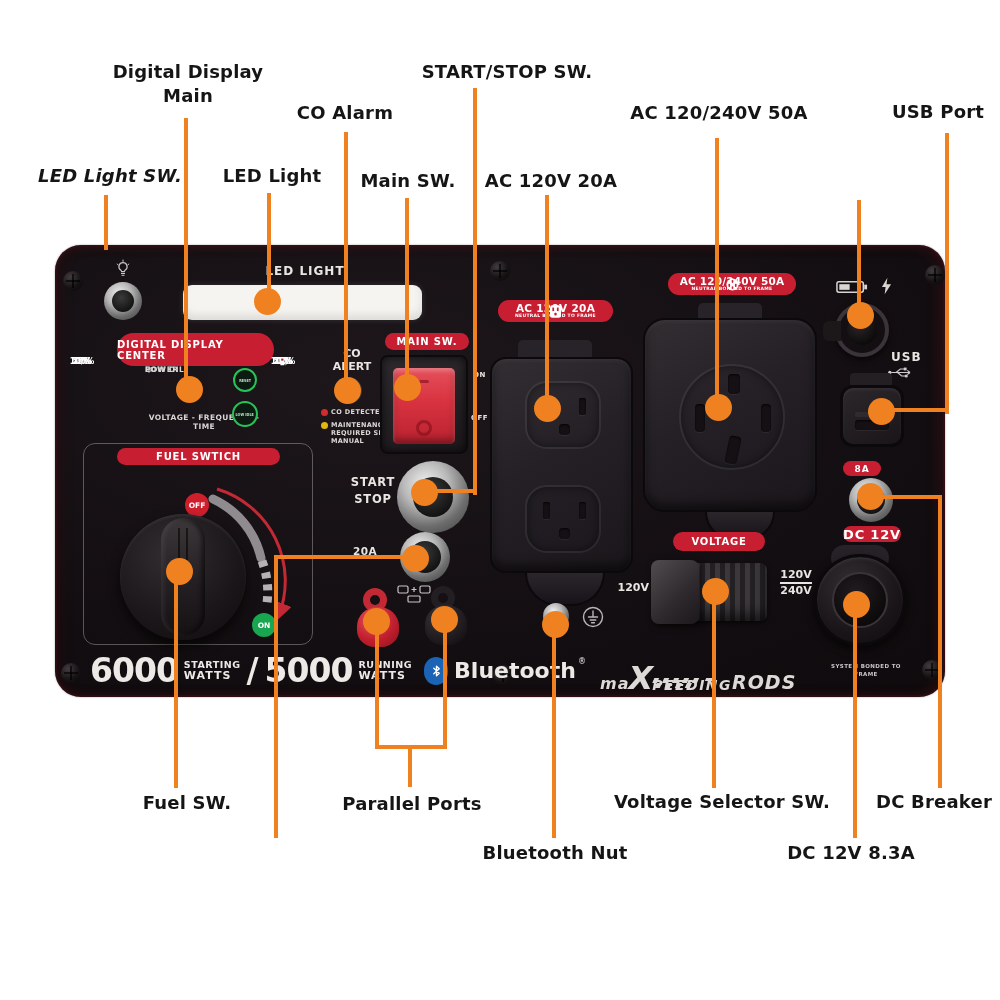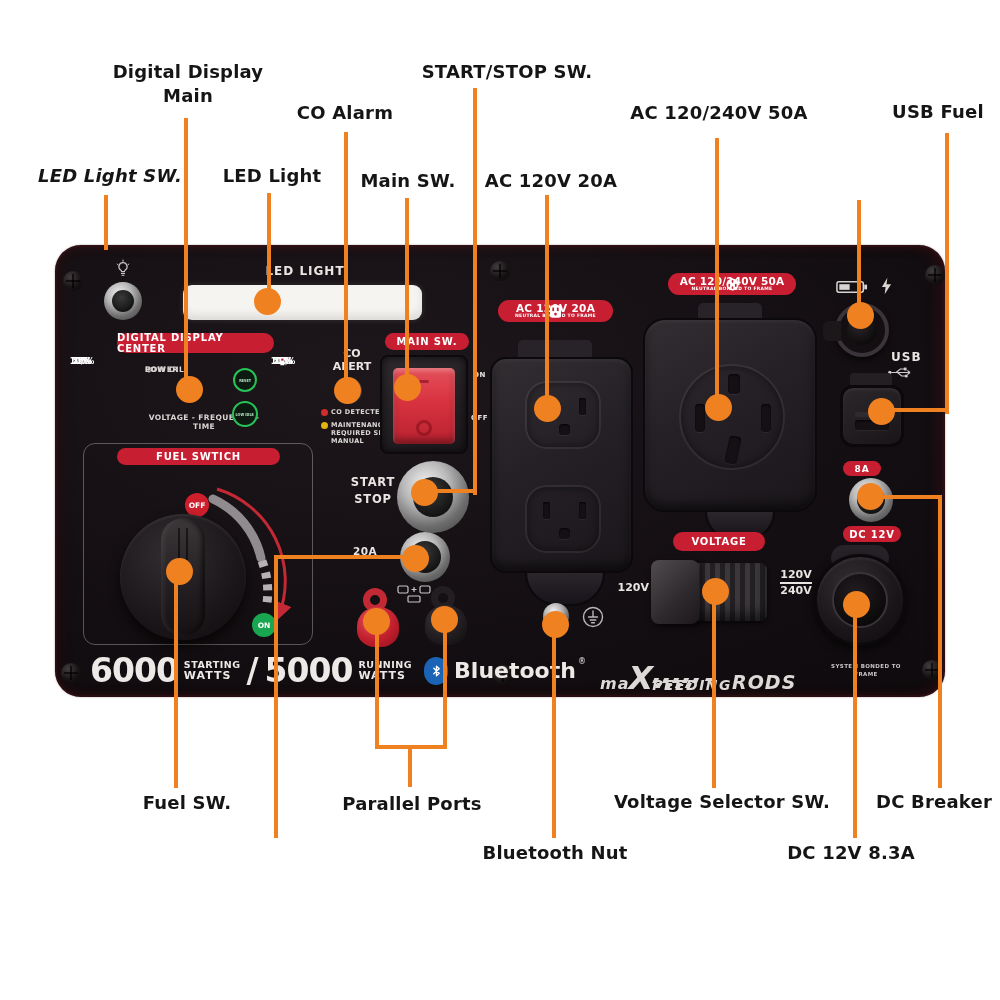--- a/index.html
+++ b/index.html
@@ -47,21 +47,21 @@
 <div id="page">
 
   <div class="lbl" style="left:30px;top:164px;width:160px;font-style:italic;">LED Light SW.</div>
   <div class="lbl" style="left:103px;top:60px;width:170px;">Digital Display Main</div>
   <div class="lbl" style="left:202px;top:164px;width:140px;">LED Light</div>
   <div class="lbl" style="left:285px;top:101px;width:120px;">CO Alarm</div>
   <div class="lbl" style="left:352px;top:169px;width:112px;">Main SW.</div>
   <div class="lbl" style="left:390px;top:60px;width:180px;margin-left:27px;">START/STOP SW.</div>
   <div class="lbl" style="left:481px;top:169px;width:140px;">AC 120V 20A</div>
   <div class="lbl" style="left:624px;top:101px;width:190px;">AC 120/240V 50A</div>
-  <div class="lbl" style="left:878px;top:100px;width:120px;">USB Fuel</div>
+  <div class="lbl" style="left:878px;top:100px;width:120px;">USB Port</div>
   <div class="lbl" style="left:117px;top:791px;width:140px;">Fuel SW.</div>
   <div class="lbl" style="left:332px;top:792px;width:160px;">Parallel Ports</div>
   <div class="lbl" style="left:475px;top:841px;width:160px;">Bluetooth Nut</div>
   <div class="lbl" style="left:612px;top:790px;width:220px;">Voltage Selector SW.</div>
   <div class="lbl" style="left:781px;top:841px;width:140px;">DC 12V 8.3A</div>
   <div class="lbl" style="left:864px;top:790px;width:140px;">DC Breaker</div>
 
   <div class="cl" style="left:104px;top:195px;height:55px;"></div>
   <div class="cl" style="left:184px;top:118px;height:272px;"></div>
   <div class="cl" style="left:267px;top:193px;height:109px;"></div>
@@ -138,21 +138,21 @@
           <path d="M8.2 16h3.6M8.8 18h2.4M10 1v1.6M3.5 5.5l1.2 1M16.5 5.5l-1.2 1" stroke="#c9c6c9" stroke-width="1.1" stroke-linecap="round"></path>
         </svg>
     </div>
     <div class="silverbtn" style="left:49px;top:37px;width:38px;height:38px;">
       <span class="core" style="left:8px;top:8px;width:22px;height:22px;"></span>
     </div>
 
     <div class="wtxt" style="left:200px;top:19px;width:100px;text-align:center;font-size:12px;letter-spacing:1px;">LED LIGHT</div>
     <div style="left:128px;top:40px;width:239px;height:35px;border-radius:9px;background:#F6F4F1;box-shadow:inset 0 -5px 9px rgba(0,0,0,.10), 0 0 6px rgba(255,255,255,.12);"></div>
 
-    <div class="pill" style="left:62px;top:88px;width:157px;height:20px;font-size:10px;">DIGITAL DISPLAY CENTER</div>
+    <div class="pill" style="left:62px;top:88px;width:157px;height:33px;font-size:10px;">DIGITAL DISPLAY CENTER</div>
     <div style="left:22px;top:104px;width:266px;height:82px;background:#17121500;">
       <div class="scale" style="left:5px;top:6px;">
         <div class="row red">
             <span>100%</span>
           </div>
         <div class="row">
             <span>75%</span>
           </div>
         <div class="row">
             <span>50%</span>
@@ -354,21 +354,21 @@
     <div style="left:795px;top:128px;width:42px;height:14px;border-radius:4px;background:#241f23;"></div>
     <div style="left:785px;top:140px;width:64px;height:62px;border-radius:13px;background:linear-gradient(150deg,#2c272b,#191519);border:3px solid #0b090b;box-shadow:inset 0 2px 3px rgba(255,255,255,.06);">
       <div class="slot" style="left:12px;top:32px;width:34px;height:10px;border-radius:3px;"></div>
       <div style="left:12px;top:24px;width:34px;height:5px;background:rgba(255,255,255,.05);border-radius:2px;"></div>
     </div>
 
     <div class="pill" style="left:788px;top:216px;width:38px;height:15px;font-size:9px;">8A</div>
     <div class="silverbtn" style="left:794px;top:233px;width:44px;height:44px;">
       <span class="core" style="left:8px;top:8px;width:28px;height:28px;"></span>
     </div>
-    <div class="pill" style="left:788px;top:281px;width:58px;height:16px;font-size:10px;">DC 12V</div>
+    <div class="pill" style="left:788px;top:281px;width:58px;height:16px;font-size:13px;">DC 12V</div>
     <div style="left:776px;top:300px;width:58px;height:26px;border-radius:13px;background:#272227;"></div>
     <div style="left:759px;top:309px;width:92px;height:92px;border-radius:50%;background:radial-gradient(circle at 40% 32%,#332e32,#1a1519 60%,#0d0a0c 100%);border:3px solid #0b090b;box-shadow:0 4px 8px rgba(0,0,0,.6), inset 0 2px 3px rgba(255,255,255,.08);">
       <span style="left:15px;top:15px;width:56px;height:56px;border-radius:50%;background:radial-gradient(circle at 42% 36%,#211c20,#0a0809 80%);border:2px solid #3a3439;"></span>
     </div>
     <div style="left:768px;top:417px;width:86px;text-align:center;font-size:5.5px;font-weight:bold;color:#c9c5c8;letter-spacing:.4px;line-height:1.5;">SYSTEM BONDED TO FRAME</div>
 
     <div style="left:28px;top:198px;width:230px;height:202px;border:1.5px solid rgba(255,255,255,.3);border-radius:12px;"></div>
     <div class="pill" style="left:62px;top:203px;width:163px;height:17px;font-size:10px;">FUEL SWTICH</div>
     <svg style="left:128px;top:238px;" width="135" height="160" viewBox="0 0 135 160">
       <defs>

